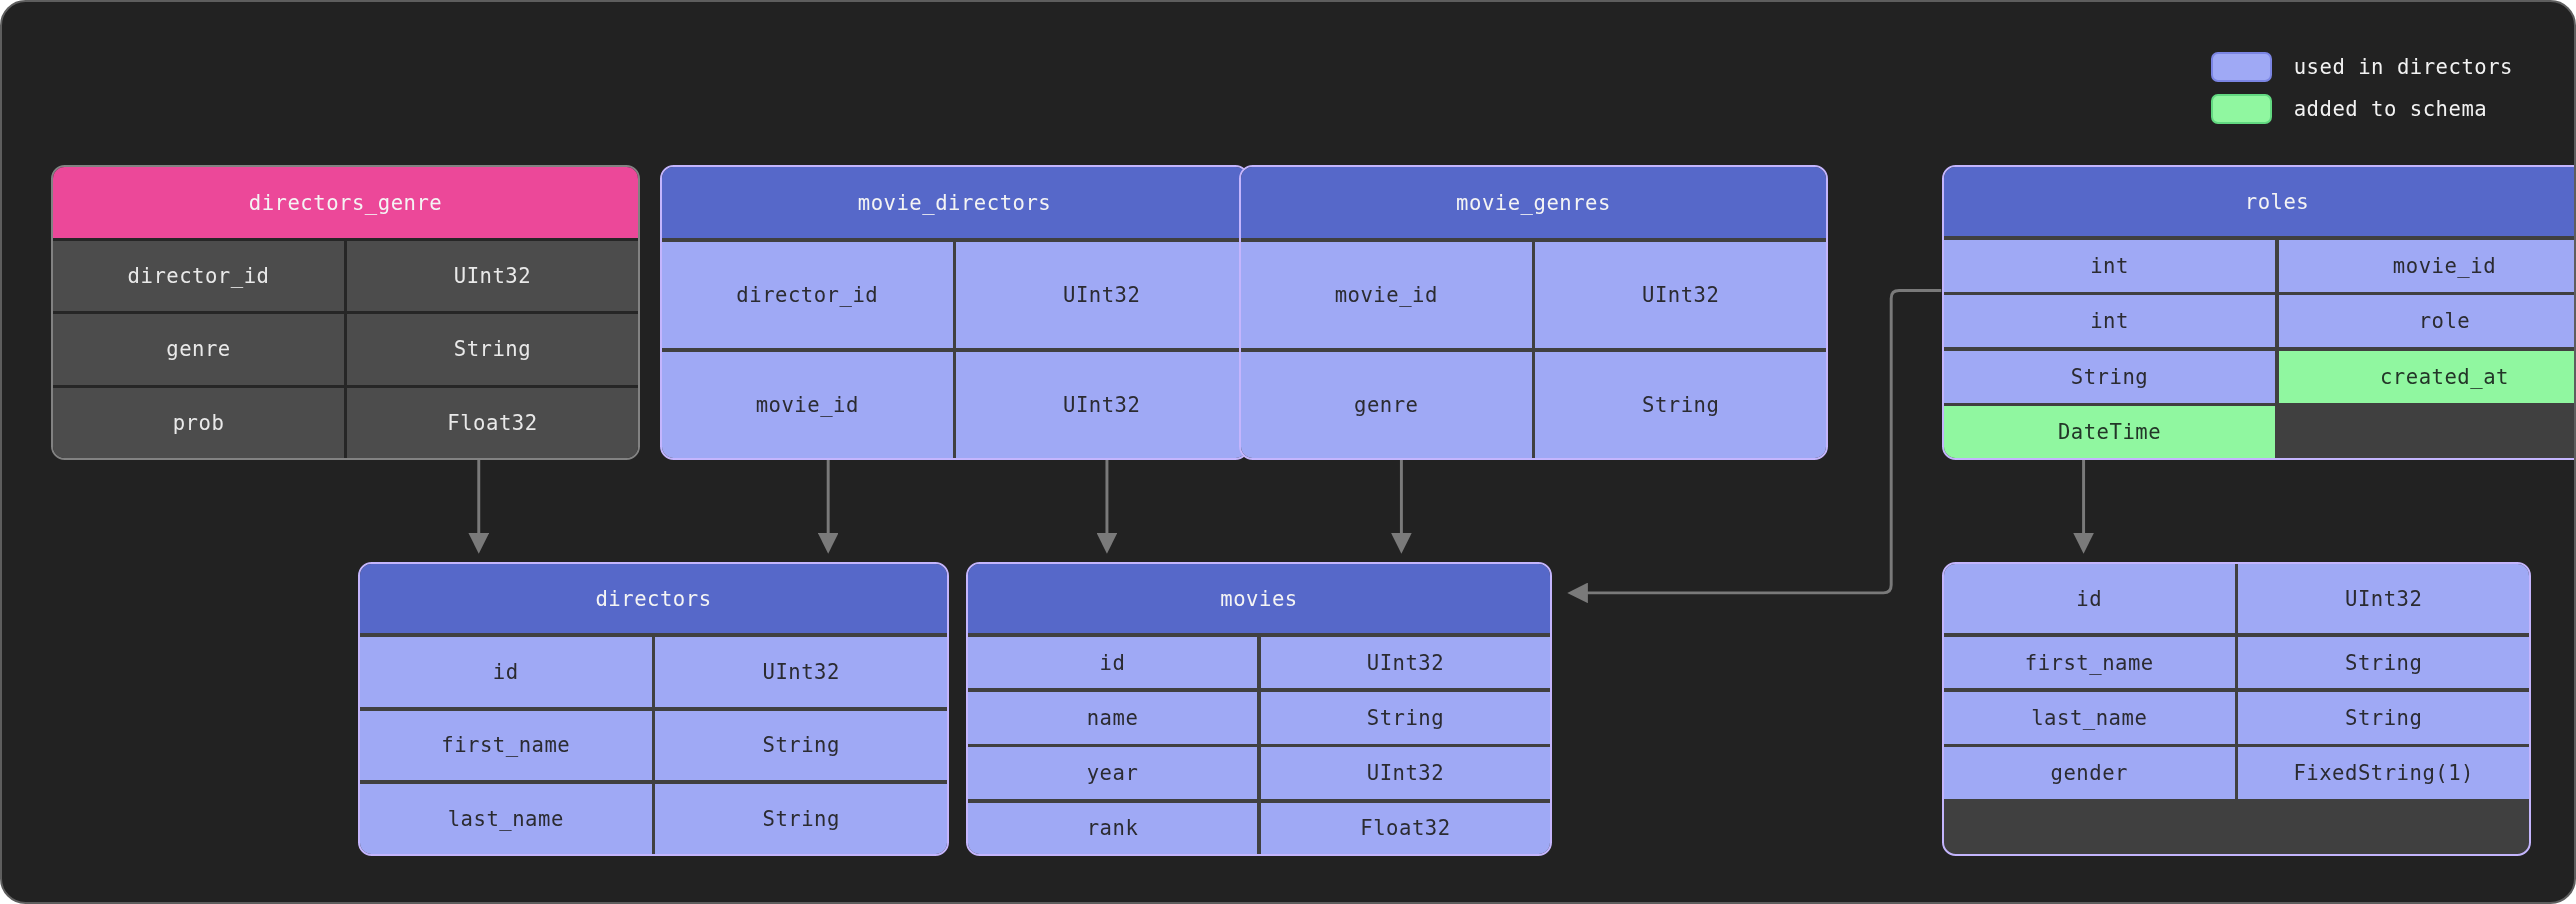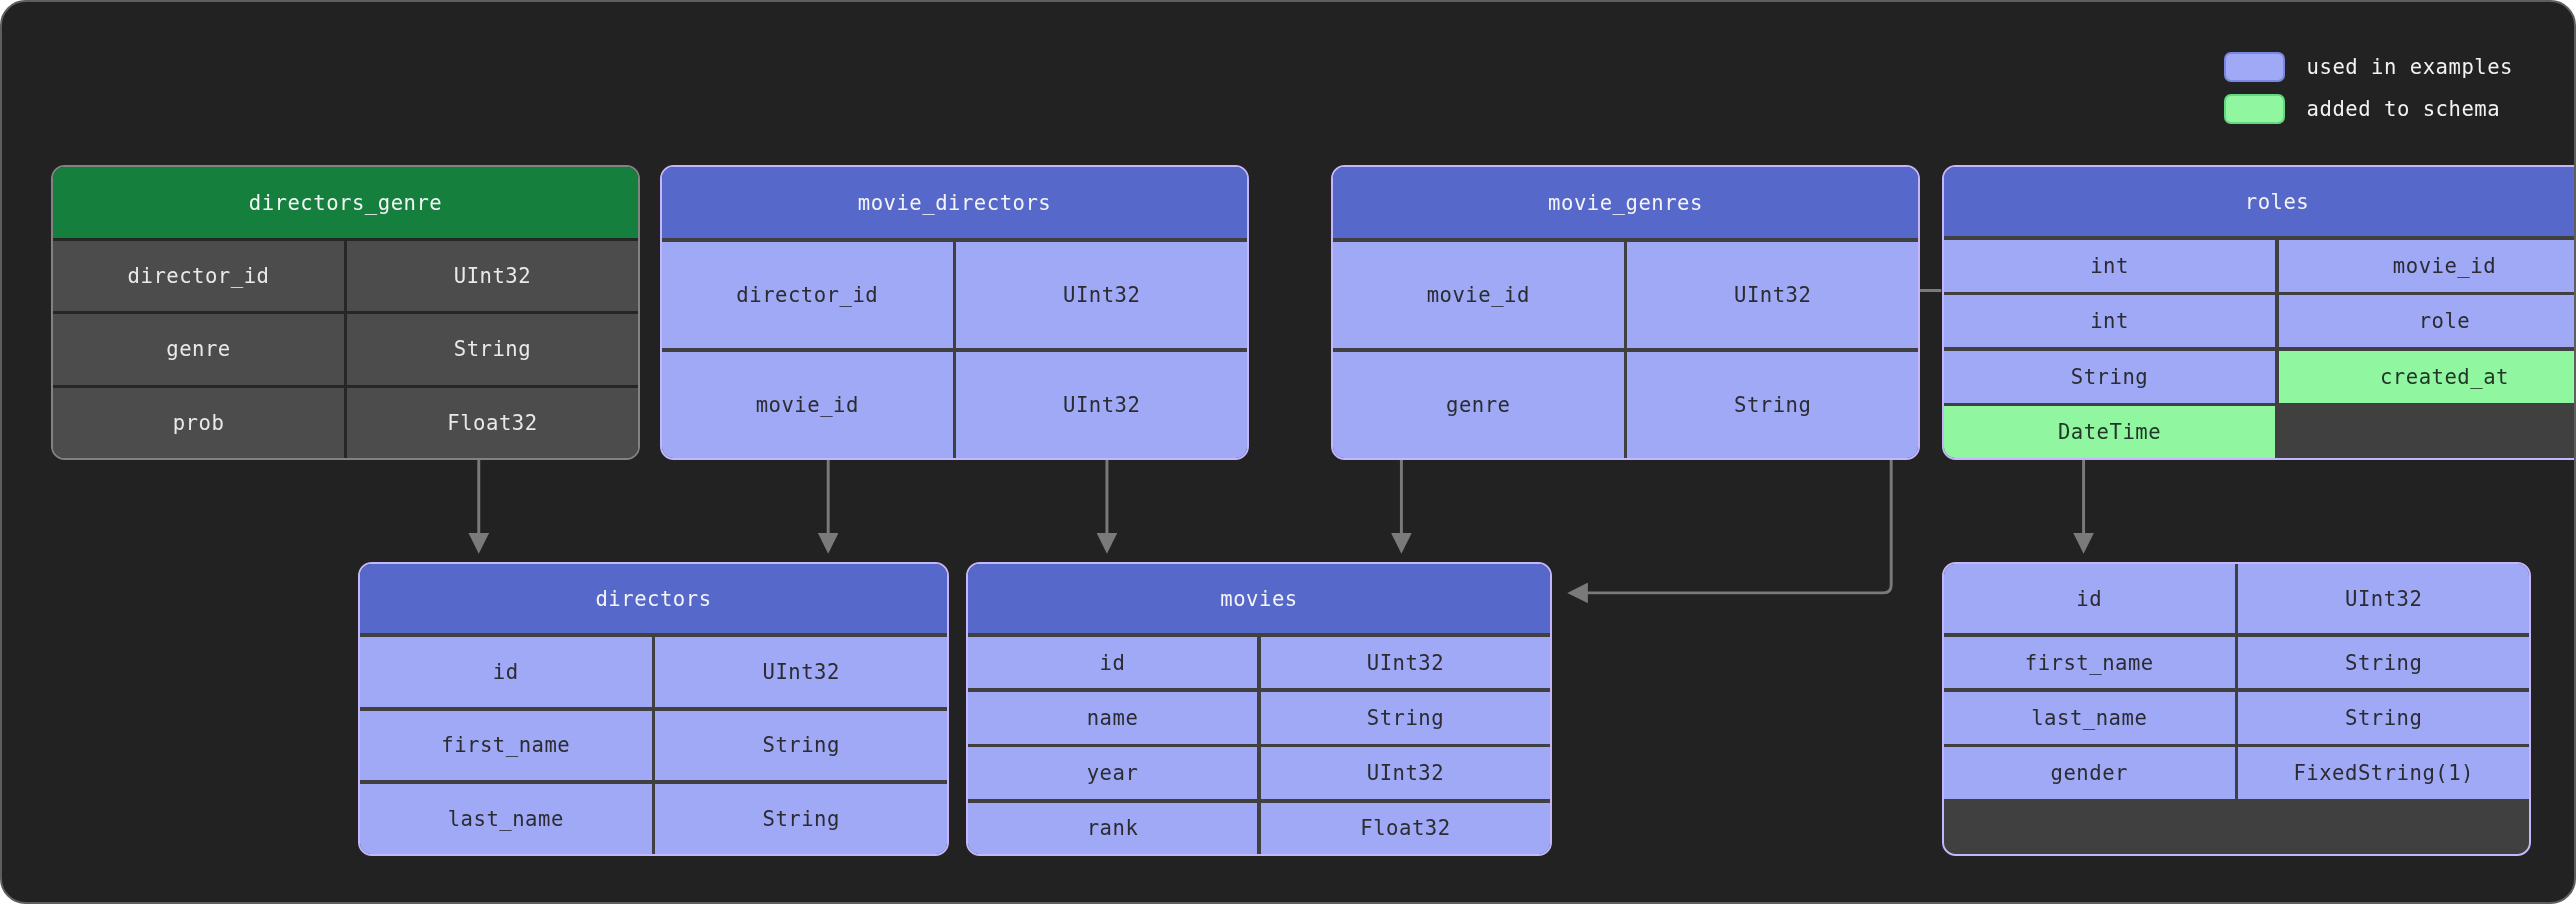--- a/index.html
+++ b/index.html
@@ -22,21 +22,21 @@
     position:absolute; display:grid; grid-template-columns:1fr 1fr;
     box-sizing:border-box; border-radius:13.7px; overflow:hidden;
   }
   .variant-blue  { background:#404040; border:2px solid #c4b5fd; gap:3.9px; }
   .variant-muted { background:#262626; border:2px solid #828282; gap:2.9px; }
   .thead {
     grid-column:1/-1; display:flex; align-items:center; justify-content:center;
     font-size:20.6px; color:#f4f4f4; letter-spacing:0.5px;
   }
   .variant-blue  .thead { background:var(--header-blue,#5668c9); }
-  .variant-muted .thead { background:#15803d; }
+  .variant-muted .thead { background:#ec4899; }
   .cell {
     display:flex; align-items:center; justify-content:center;
     font-size:20.6px; letter-spacing:0.5px;
   }
   .variant-blue  .cell { background:var(--row-blue,#9fa9f5); color:#2b2b31; }
   .variant-muted .cell { background:var(--muted-row,#4c4c4c); color:#e9e9e9; }
   .variant-blue  .cell.added { background:var(--row-green,#90f7a0); color:#233628; }
 
   
   .legend { position:absolute; top:50px; right:61px; display:flex; flex-direction:column; gap:12.8px; }
@@ -74,21 +74,21 @@
           <div class="cell">prob</div>
           <div class="cell">Float32</div>
         </div>
         <div class="table-card variant-blue" style="left: 658px; top: 163px; width: 589px; height: 295px; grid-template-rows: 71px repeat(2, 1fr);">
           <div class="thead">movie_directors</div>
           <div class="cell">director_id</div>
           <div class="cell">UInt32</div>
           <div class="cell">movie_id</div>
           <div class="cell">UInt32</div>
         </div>
-        <div class="table-card variant-blue" style="left: 1329px; top: 163px; width: 589px; height: 295px; grid-template-rows: 71px repeat(2, 1fr);">
+        <div class="table-card variant-blue" style="left: 1237px; top: 163px; width: 589px; height: 295px; grid-template-rows: 71px repeat(2, 1fr);">
           <div class="thead">movie_genres</div>
           <div class="cell">movie_id</div>
           <div class="cell">UInt32</div>
           <div class="cell">genre</div>
           <div class="cell">String</div>
         </div>
         <div class="table-card variant-blue" style="left: 1940px; top: 163px; width: 670px; height: 295px; grid-template-rows: 69px repeat(4, 1fr);">
           <div class="thead">roles</div>
           <div class="cell">int</div>
           <div class="cell">movie_id</div>
@@ -125,21 +125,21 @@
           <div class="cell">String</div>
           <div class="cell">last_name</div>
           <div class="cell">String</div>
           <div class="cell">gender</div>
           <div class="cell">FixedString(1)</div>
         </div>
       </div>
     <div class="legend" id="legend">
         <div class="legend-row">
           <div class="legend-swatch" style="background: rgb(159, 169, 245); border-color: rgb(123, 133, 227);"></div>
-          <div class="legend-label">used in examples</div>
+          <div class="legend-label">used in directors</div>
         </div>
         <div class="legend-row">
           <div class="legend-swatch" style="background: rgb(144, 247, 160); border-color: rgb(98, 217, 129);"></div>
           <div class="legend-label">added to schema</div>
         </div>
       </div>
   </div>
 </div>
 
 

